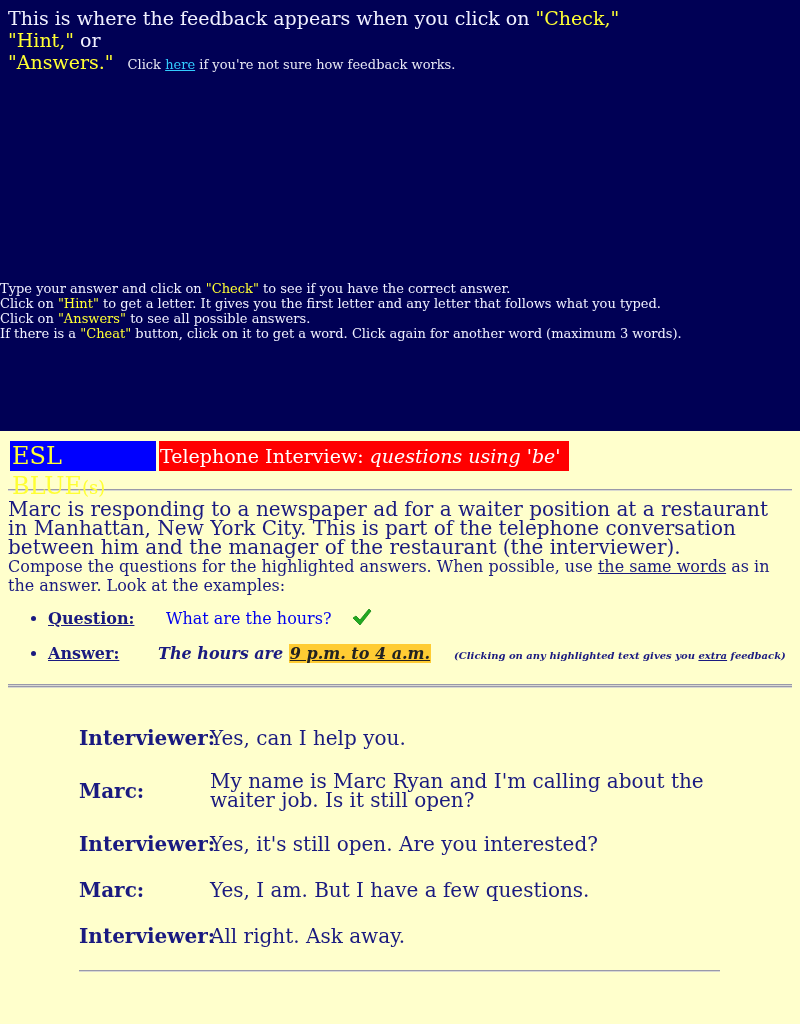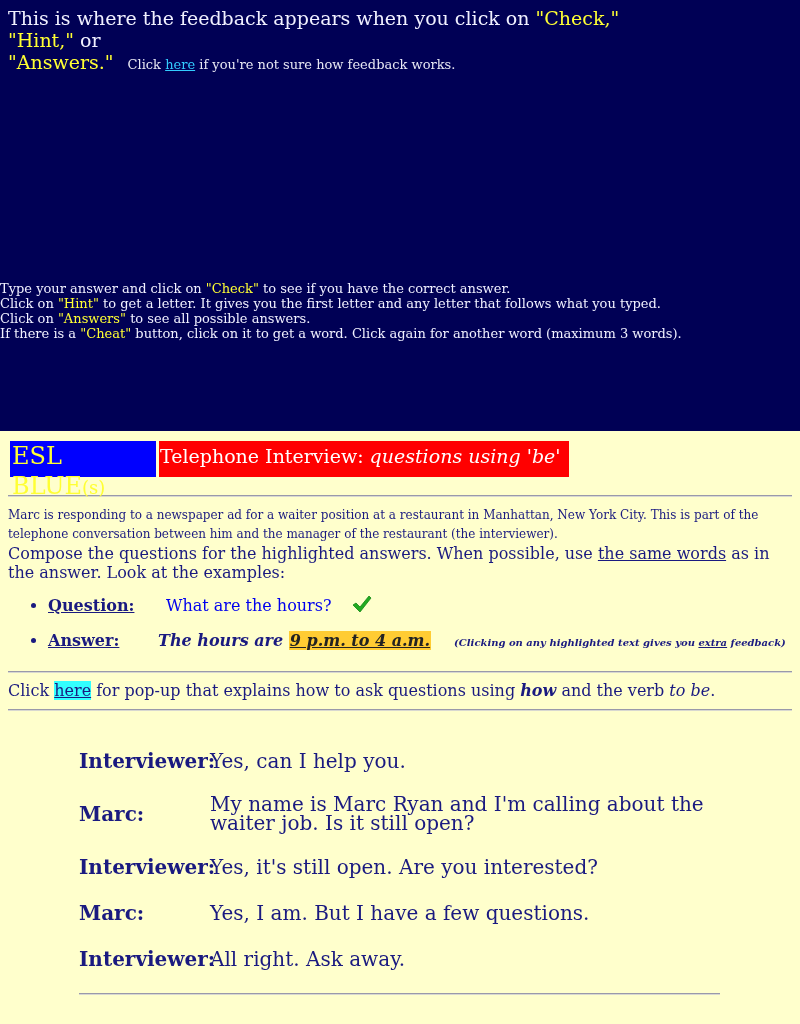--- a/index.html
+++ b/index.html
@@ -22,35 +22,35 @@
   .yel { color: #ffff33; }
   #fb-main .small { font-size: 13px; margin-left: 14px; color: #e8e8f4; }
   #fb-main a { color: #33ccff; text-decoration: underline; }
   #fb-help {
     position: absolute; left: 0; top: 281px;
     font-size: 13px; line-height: 15px; color: #f0f0ff;
   }
   #fb-help div { white-space: nowrap; }
 
   #content { padding: 0 8px; }
-  #titlebar { display: flex; margin-top: 10px; margin-left: 2px; height: 36px; }
+  #titlebar { display: flex; margin-top: 10px; margin-left: 2px; height: 30px; }
   #brand {
     background: #0000ff; color: #ffff33;
     font-size: 24px; line-height: 30px; padding: 0 2px; width: 149px; box-sizing: border-box;
     border-right: 3px solid #ffffcc;
   }
   #brand .s { font-size: 18px; }
   #lesson-title {
     background: #ff0000; color: #ffffff; font-size: 19px; line-height: 30px;
     padding: 0 1px; width: 410px; box-sizing: border-box;
   }
   #lesson-title i { font-style: italic; }
   hr.rule { border: 0; border-top: 1px solid #9999aa; border-bottom: 1px solid #d8d8d0; margin: 0; }
   #hr1 { margin-top: 18px; }
-  #intro { font-size: 12px; line-height: 19px; margin-top: 9px; }
+  #intro { font-size: 20px; line-height: 19px; margin-top: 9px; }
   #instructions { font-size: 16px; line-height: 19px; font-weight: normal; }
   #instructions u { text-decoration: underline; }
   ul#examples { margin: 11px 0 0 0; padding-left: 40px; font-size: 16px; }
   ul#examples li { height: 35px; line-height: 26px; }
   .ex-label { font-weight: bold; text-decoration: underline; display: inline-block; width: 118px; }
   .ex-q { color: #0000ee; font-weight: normal; }
   .check { display: inline-block; margin-left: 20px; vertical-align: -2px; }
   .ex-a { font-weight: bold; font-style: italic; font-size: 16px; margin-left: -8px; }
   .hl { background: #ffcc33; text-decoration: underline; padding: 0 1px; color:#222; }
   .note { font-size: 10px; font-weight: bold; font-style: italic; margin-left: 23px; }
@@ -96,21 +96,20 @@
       <span class="ex-label">Question:</span><span class="ex-q">What are the hours?</span><span class="check"><svg width="20" height="18" viewBox="0 0 20 18">
             <path d="M1 10 L4 8 L8 12 L17 1 L19 3 L8 17 Z" fill="#22aa22" stroke="#118811" stroke-width="0.8"></path>
           </svg></span>
     </li>
     <li>
       <span class="ex-label">Answer:</span><span class="ex-a"><span>The hours are </span><span class="hl">9 p.m. to 4 a.m.</span></span><span class="note"><span>(Clicking on any highlighted text gives you </span><u>extra</u><span> feedback)</span></span>
     </li>
   </ul>
 
   <hr id="hr2" class="rule">
-  <div id="popup-line"><span>Click </span><span class="here">here</span><span> for pop-up that explains how to ask questions using </span><b><i>how</i></b><span> and the verb </span><i>to be</i><span>.</span></div>
   <hr class="rule">
 
   <div id="dialogue">
     <div class="d-row">
         <div class="d-speaker">Interviewer:</div>
         <div class="d-line">Yes, can I help you.</div>
       </div>
     <div class="d-row">
         <div class="d-speaker">Marc:</div>
         <div class="d-line">My name is Marc Ryan and I'm calling about the waiter job. Is it still open?</div>

